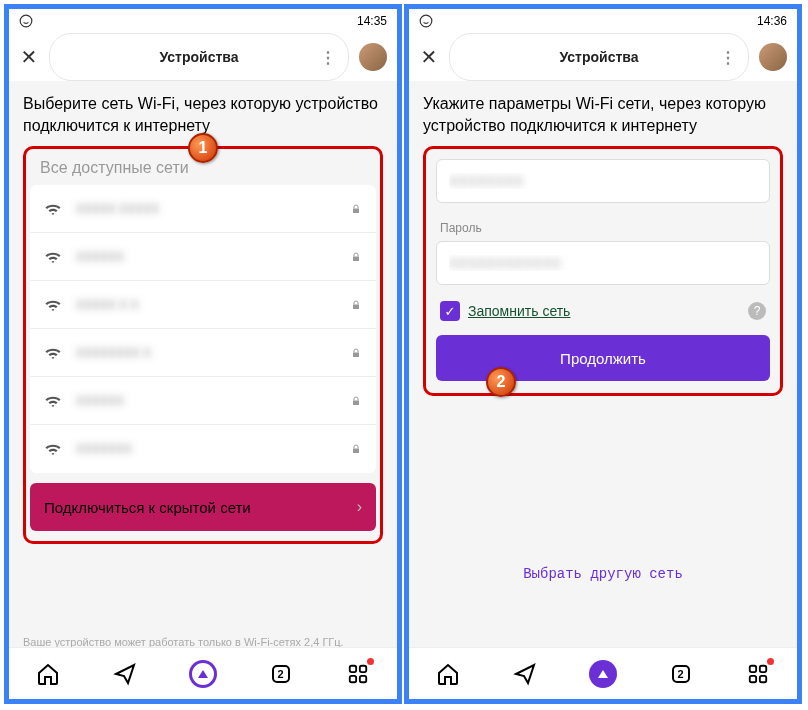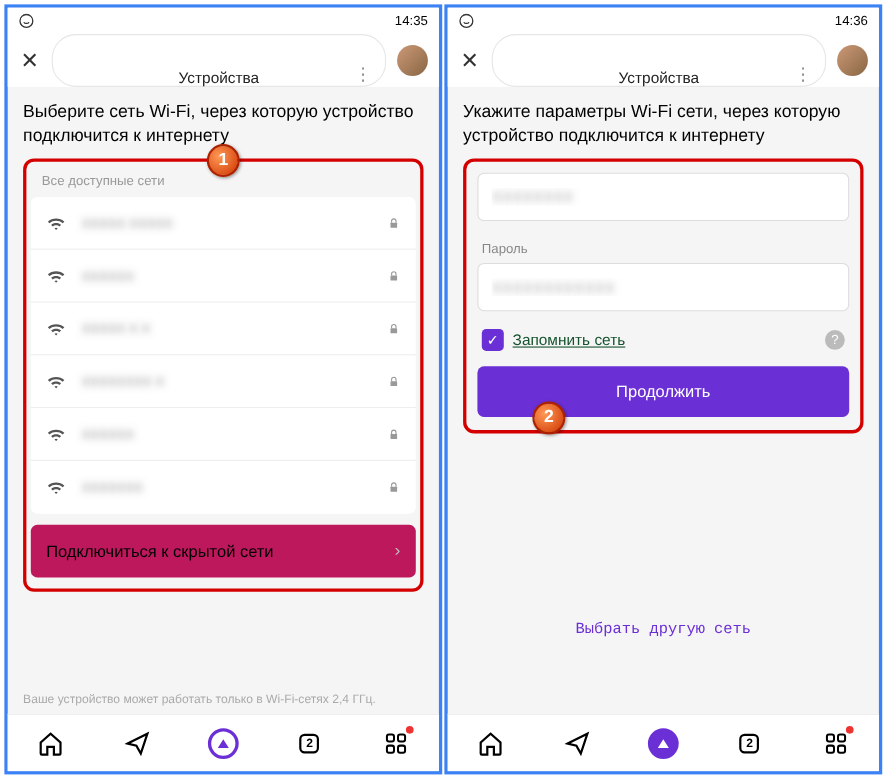--- a/index.html
+++ b/index.html
@@ -1,28 +1,28 @@
 <!DOCTYPE html>
 <html><head>
 <meta charset="utf-8">
 <style>
   * { box-sizing: border-box; margin: 0; padding: 0; font-family: -apple-system, Arial, sans-serif; }
   body { background: #fff; display: flex; gap: 2px; padding: 4px; }
-  .phone { width: 398px; height: 700px; border: 3px solid #3b82f6; background: #f5f5f5; display: flex; flex-direction: column; position: relative; }
+  .phone { width: 398px; height: 700px; border: 5px solid #3b82f6; background: #f5f5f5; display: flex; flex-direction: column; position: relative; }
   .status-bar { height: 24px; display: flex; justify-content: space-between; align-items: center; padding: 0 10px; font-size: 12px; background: #fff; }
   .header { height: 48px; display: flex; align-items: center; padding: 0 10px; gap: 10px; background: #fff; }
   .close-x { font-size: 20px; color: #333; cursor: pointer; width: 20px; text-align: center; }
-  .header-pill { flex: 1; background: #fff; border: 1px solid #e6e6e6; border-radius: 22px; height: 48px; display: flex; align-items: flex-end; justify-content: center; position: relative; }
+  .header-pill { flex: 1; background: #fff; border: 1px solid #e6e6e6; border-radius: 22px; height: 48px; display: flex; align-items: center; justify-content: center; position: relative; font-weight: bold; }
   .header-title { font-size: 14px; color: #222; }
   .more-dots { position: absolute; right: 12px; color: #888; font-size: 16px; }
   .avatar { width: 28px; height: 28px; border-radius: 50%; background: linear-gradient(135deg,#c97,#864); }
   .content { flex: 1; padding: 12px 14px 0 14px; overflow: hidden; }
   .instruction { font-size: 16px; color: #000; line-height: 1.35; margin-bottom: 10px; }
   .red-box { border: 3px solid #d40000; border-radius: 10px; padding: 6px 4px 10px 4px; position: relative; }
-  .section-label { font-size: 12px; color: #999; padding: 4px 10px 8px 10px; }
+  .section-label { font-size: 16px; color: #999; padding: 4px 10px 8px 10px; }
   .wifi-list { background: #fff; border-radius: 6px; }
   .wifi-row { height: 48px; display: flex; align-items: center; padding: 0 14px; border-bottom: 1px solid #eee; cursor: pointer; }
   .wifi-row:last-child { border-bottom: none; }
   .wifi-icon { width: 18px; height: 18px; margin-right: 14px; }
   .wifi-name { flex: 1; color: transparent; text-shadow: 0 0 7px rgba(100,100,100,0.7); font-size: 12px; }
   .lock-icon { width: 12px; height: 12px; color: #999; }
   .hidden-net { background: #be185d; border-radius: 6px; margin-top: 10px; height: 48px; display: flex; align-items: center; padding: 0 14px; cursor: pointer; }
   .hidden-net-label { flex: 1; font-size: 15px; color: #000; }
   .chevron { color: #bbb; font-size: 16px; }
   .footer-note { font-size: 11px; color: #aaa; margin-top: 92px; }

